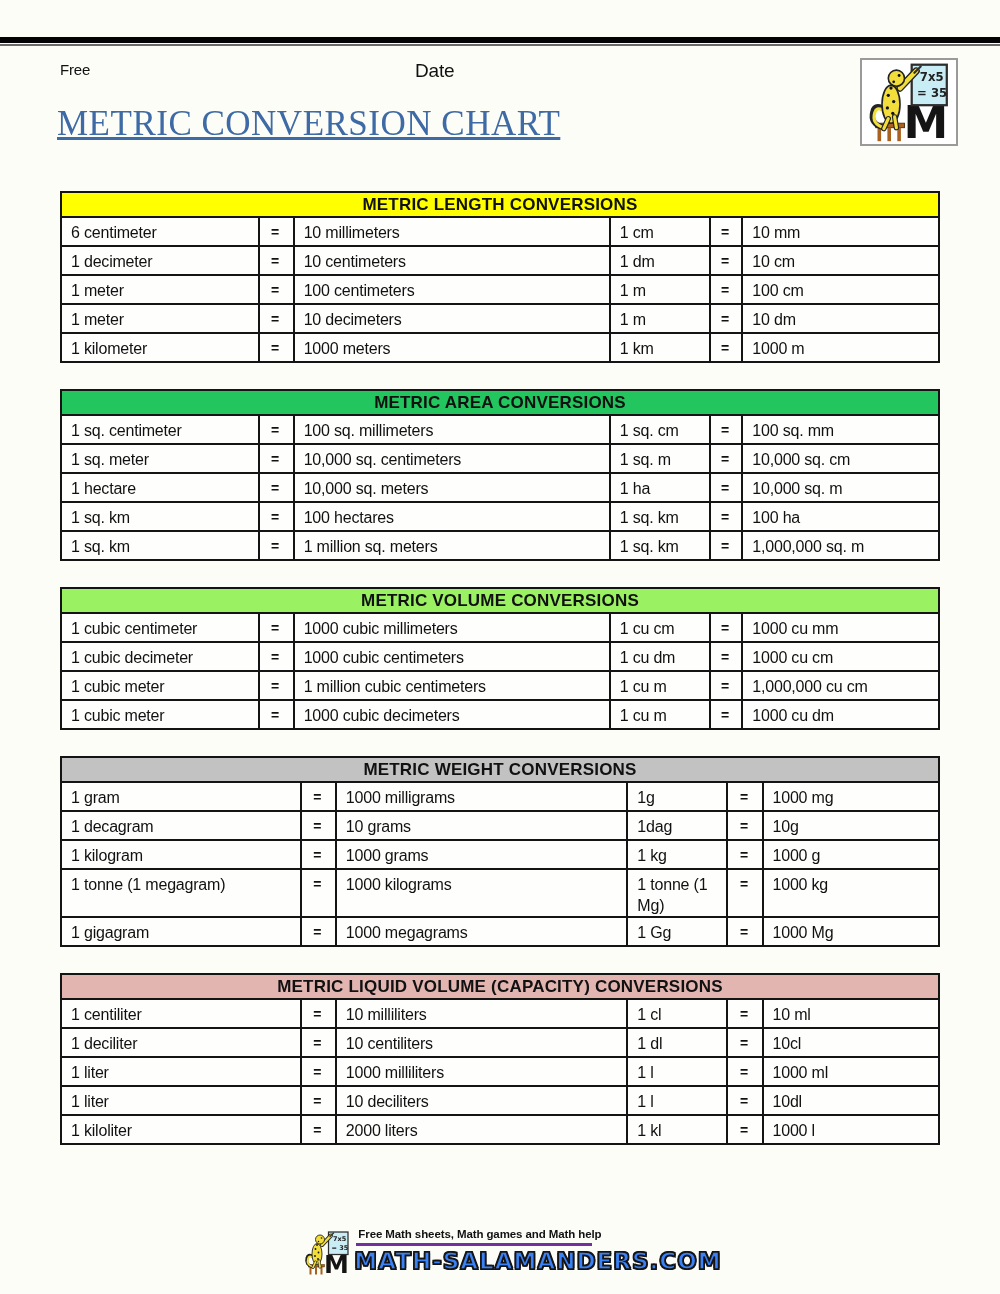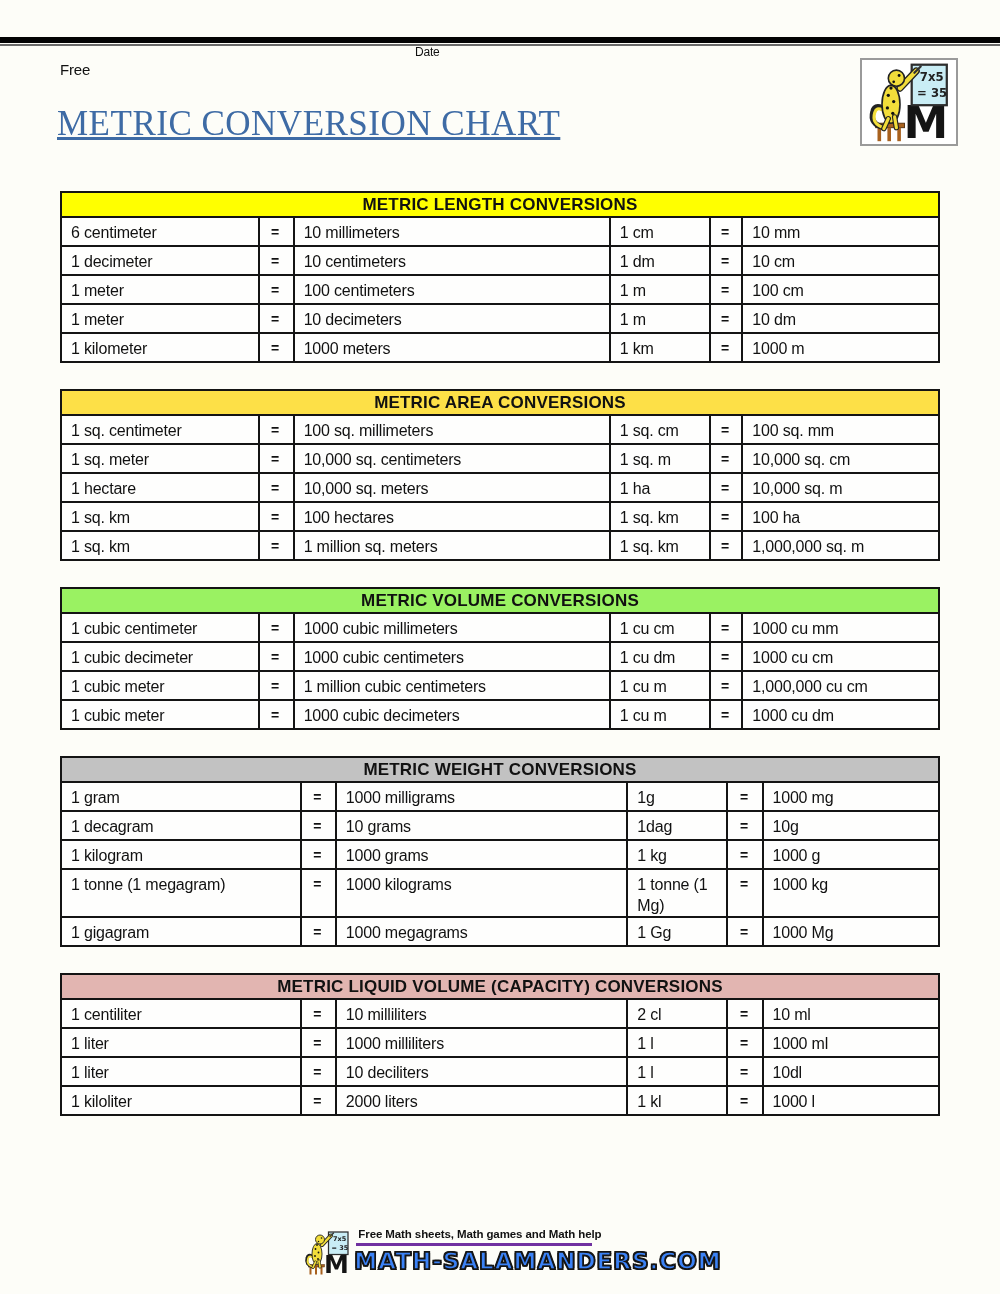--- a/index.html
+++ b/index.html
@@ -11,21 +11,21 @@
     background:#fdfdf8;
     font-family:"Liberation Sans", sans-serif;
     color:#111;
     overflow:hidden;
   }
   .topbar { position:absolute; top:37px; left:0; width:100%; }
   .topbar-main { height:6px; background:#030303; }
   .topbar-sub { height:2px; background:#6a6a6a; margin-top:1px; }
 
   .name-label { position:absolute; top:61px; left:60px; font-size:15px; letter-spacing:-0.2px; }
-  .date-label { position:absolute; top:45px; left:415px; font-size:12px; letter-spacing:-0.2px; }
+  .date-label { position:absolute; top:60px; left:415px; font-size:19px; letter-spacing:-0.2px; }
 
   .page-title {
     position:absolute; top:104px; left:57px;
     font-family:"Liberation Serif", serif;
     font-size:35px; font-weight:500; letter-spacing:0.5px;text-decoration:underline;
   }
 
   .corner-logo {
     position:absolute; top:58px; right:42px;
     width:98px; height:88px;
@@ -191,21 +191,21 @@
       <colgroup>
           <col class="w0">
           <col class="w1">
           <col class="w2">
           <col class="w3">
           <col class="w4">
           <col class="w5">
         </colgroup>
       <thead>
         <tr>
-            <th colspan="6" style="background: #fde047;">METRIC AREA CONVERSIONS</th>
+            <th colspan="6" style="background: #22c55e;">METRIC AREA CONVERSIONS</th>
           </tr>
       </thead>
       <tbody>
           <tr>
             <td class="c0">1 sq. centimeter</td>
             <td class="c1">=</td>
             <td class="c2">100 sq. millimeters</td>
             <td class="c3">1 sq. cm</td>
             <td class="c4">=</td>
             <td class="c5">100 sq. mm</td>
@@ -365,23 +365,31 @@
       <thead>
         <tr>
             <th colspan="6" style="background: rgb(226, 181, 177);">METRIC LIQUID VOLUME (CAPACITY) CONVERSIONS</th>
           </tr>
       </thead>
       <tbody>
           <tr>
             <td class="c0">1 centiliter</td>
             <td class="c1">=</td>
             <td class="c2">10 milliliters</td>
-            <td class="c3">2 cl</td>
+            <td class="c3">1 cl</td>
             <td class="c4">=</td>
             <td class="c5">10 ml</td>
+          </tr>
+          <tr>
+            <td class="c0">1 deciliter</td>
+            <td class="c1">=</td>
+            <td class="c2">10 centiliters</td>
+            <td class="c3">1 dl</td>
+            <td class="c4">=</td>
+            <td class="c5">10cl</td>
           </tr>
           <tr>
             <td class="c0">1 liter</td>
             <td class="c1">=</td>
             <td class="c2">1000 milliliters</td>
             <td class="c3">1 l</td>
             <td class="c4">=</td>
             <td class="c5">1000 ml</td>
           </tr>
           <tr>

